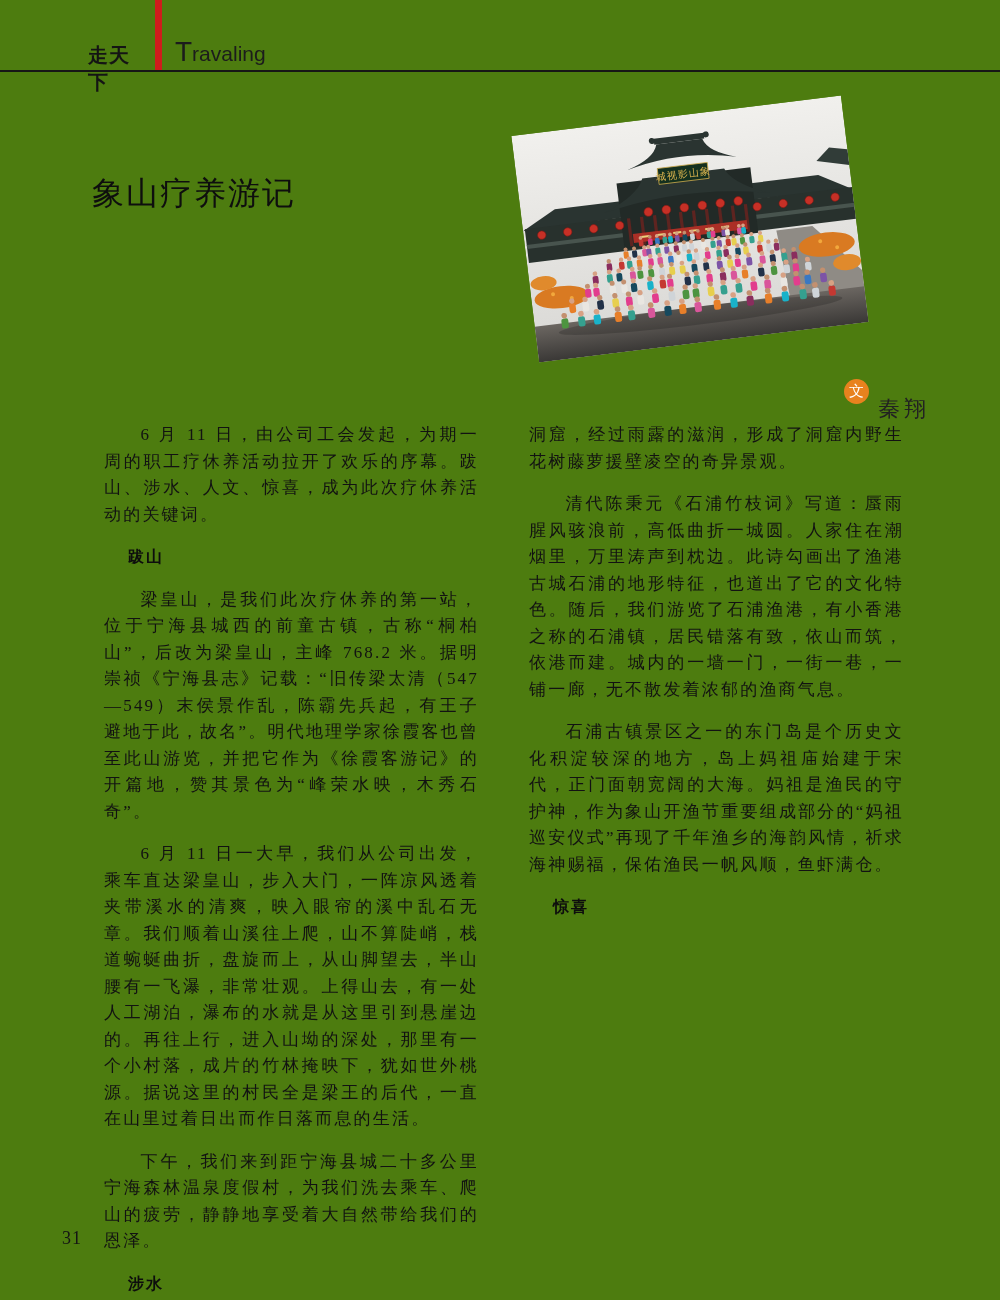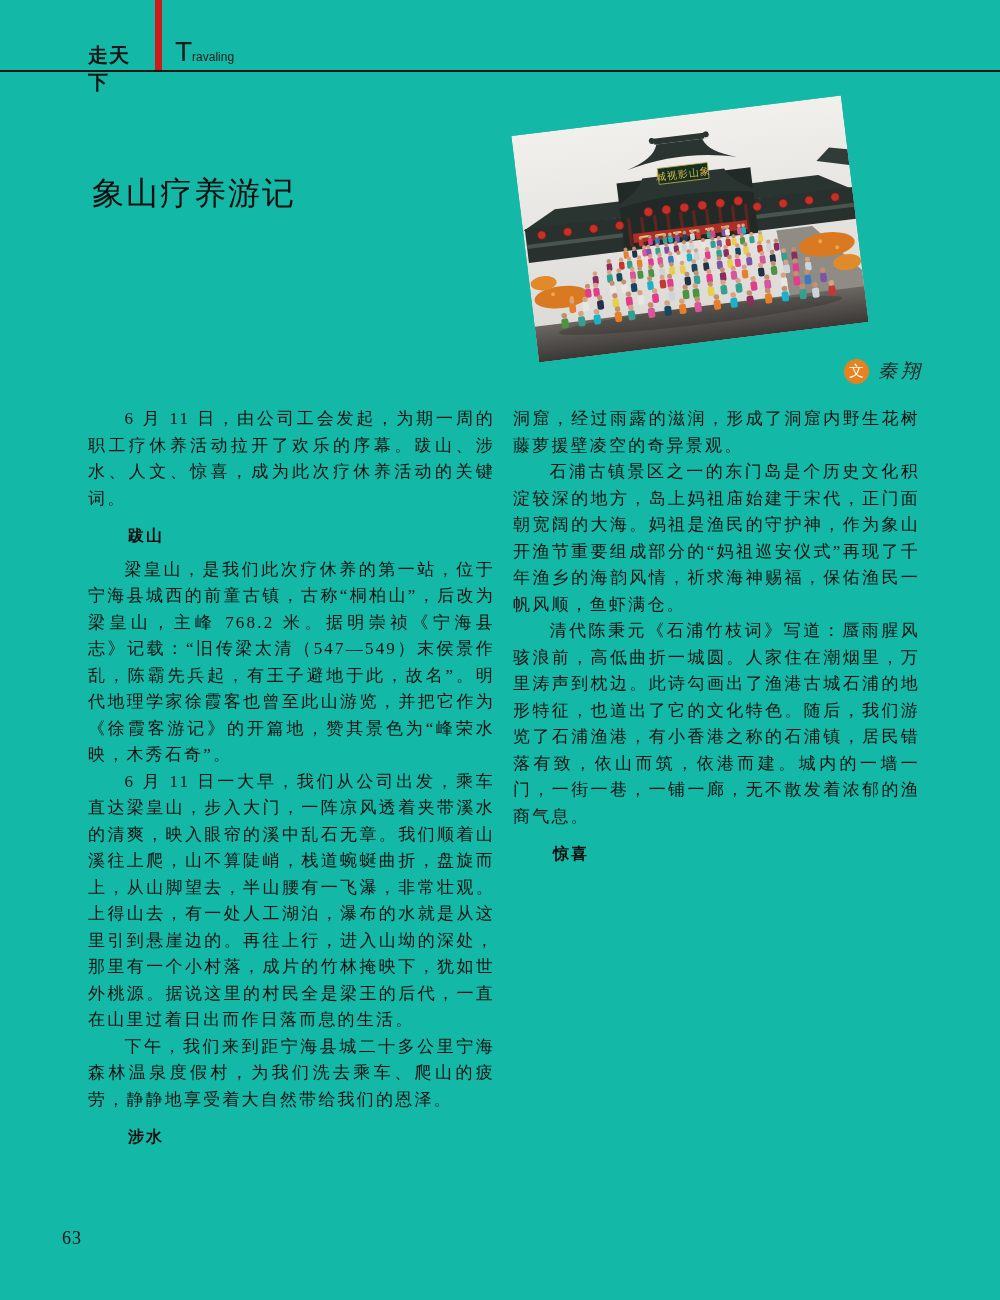--- a/index.html
+++ b/index.html
@@ -1,50 +1,50 @@
 <!DOCTYPE html>
 <html><head>
 <meta charset="utf-8">
 <style>
   html,body{margin:0;padding:0;background:#ffffff;}
-  .page{position:relative;width:1000px;height:1300px;background:#14b8a6;overflow:hidden;
+  .page{position:relative;width:1000px;height:1300px;background:#4d7c0f;overflow:hidden;
         font-family:"Liberation Serif","DejaVu Serif",serif;color:#141414;}
 
   
   .hdr-cn{position:absolute;left:88px;top:42px;width:62px;
           font-family:"Liberation Sans","DejaVu Sans",sans-serif;
           font-size:20px;font-weight:bold;letter-spacing:1px;}
   .red-bar{position:absolute;left:155px;top:0;width:7px;height:70px;}
   .hdr-en{position:absolute;left:175px;top:36px;
           font-family:"Liberation Sans","DejaVu Sans",sans-serif;color:#1c1c1c;}
   .en-initial{font-size:28px;}
-  .en-rest{font-size:12px;}
+  .en-rest{font-size:21px;}
   .hdr-rule{position:absolute;left:0;top:70px;width:1000px;height:2px;background:#161616;}
 
   
   h1.title{position:absolute;left:92px;top:172px;margin:0;
            font-family:"Liberation Sans","DejaVu Sans",sans-serif;
            font-size:32px;font-weight:500;letter-spacing:2px;color:#0e0e0e;}
   .byline{position:absolute;left:844px;top:358px;display:flex;align-items:center;gap:9px;}
   .byline-badge{width:25px;height:25px;border-radius:50%;color:#fff;font-size:15px;
                 display:flex;align-items:center;justify-content:center;
                 font-family:"Liberation Serif","DejaVu Serif",serif;}
-  .byline-author{font-size:19px;font-style:italic;letter-spacing:4px;color:#222;}
+  .byline-author{font-size:22px;letter-spacing:4px;color:#222;margin-top:36px;}
 
   
   .photo{position:absolute;left:524px;top:115px;width:332px;height:228px;
          transform:rotate(-7deg);transform-origin:center center;}
   .photo svg{width:100%;height:100%;display:block;}
 
   
   .col{position:absolute;top:406px;width:407px;font-size:17px;line-height:26.5px;
        text-align:justify;letter-spacing:2.2px;color:#121212;}
   .col-left{left:88px;}
   .col-right{left:513px;}
-  .col p{margin:0;text-indent:2.15em;}
+  .col p{margin:16px;text-indent:2.15em;}
   .col p.no-indent{text-indent:0;}
   .col h3{margin:11px 0 7px 40px;font-family:"Liberation Sans","DejaVu Sans",sans-serif;
           font-size:16px;font-weight:bold;letter-spacing:2px;color:#0d0d0d;}
 
   .page-number{position:absolute;left:62px;top:1228px;font-size:18px;letter-spacing:1px;}
 </style>
 </head>
 <body>
 
 <div class="page">
@@ -405,19 +405,19 @@
   <section class="col col-left">
       <p>6 月 11 日，由公司工会发起，为期一周的职工疗休养活动拉开了欢乐的序幕。跋山、涉水、人文、惊喜，成为此次疗休养活动的关键词。</p>
       <h3>跋山</h3>
       <p>梁皇山，是我们此次疗休养的第一站，位于宁海县城西的前童古镇，古称“桐柏山”，后改为梁皇山，主峰 768.2 米。据明崇祯《宁海县志》记载：“旧传梁太清（547—549）末侯景作乱，陈霸先兵起，有王子避地于此，故名”。明代地理学家徐霞客也曾至此山游览，并把它作为《徐霞客游记》的开篇地，赞其景色为“峰荣水映，木秀石奇”。</p>
       <p>6 月 11 日一大早，我们从公司出发，乘车直达梁皇山，步入大门，一阵凉风透着夹带溪水的清爽，映入眼帘的溪中乱石无章。我们顺着山溪往上爬，山不算陡峭，栈道蜿蜒曲折，盘旋而上，从山脚望去，半山腰有一飞瀑，非常壮观。上得山去，有一处人工湖泊，瀑布的水就是从这里引到悬崖边的。再往上行，进入山坳的深处，那里有一个小村落，成片的竹林掩映下，犹如世外桃源。据说这里的村民全是梁王的后代，一直在山里过着日出而作日落而息的生活。</p>
       <p>下午，我们来到距宁海县城二十多公里宁海森林温泉度假村，为我们洗去乘车、爬山的疲劳，静静地享受着大自然带给我们的恩泽。</p>
       <h3>涉水</h3>
     </section>
   <section class="col col-right">
       <p class="no-indent">洞窟，经过雨露的滋润，形成了洞窟内野生花树藤萝援壁凌空的奇异景观。</p>
+      <p>清代陈秉元《石浦竹枝词》写道：蜃雨腥风骇浪前，高低曲折一城圆。人家住在潮烟里，万里涛声到枕边。此诗勾画出了渔港古城石浦的地形特征，也道出了它的文化特色。随后，我们游览了石浦渔港，有小香港之称的石浦镇，居民错落有致，依山而筑，依港而建。城内的一墙一门，一街一巷，一铺一廊，无不散发着浓郁的渔商气息。</p>
       <p>石浦古镇景区之一的东门岛是个历史文化积淀较深的地方，岛上妈祖庙始建于宋代，正门面朝宽阔的大海。妈祖是渔民的守护神，作为象山开渔节重要组成部分的“妈祖巡安仪式”再现了千年渔乡的海韵风情，祈求海神赐福，保佑渔民一帆风顺，鱼虾满仓。</p>
-      <p>清代陈秉元《石浦竹枝词》写道：蜃雨腥风骇浪前，高低曲折一城圆。人家住在潮烟里，万里涛声到枕边。此诗勾画出了渔港古城石浦的地形特征，也道出了它的文化特色。随后，我们游览了石浦渔港，有小香港之称的石浦镇，居民错落有致，依山而筑，依港而建。城内的一墙一门，一街一巷，一铺一廊，无不散发着浓郁的渔商气息。</p>
       <h3>惊喜</h3>
     </section>
 
-  <div class="page-number">63</div>
+  <div class="page-number">31</div>
 </div>
 
 </body></html>

